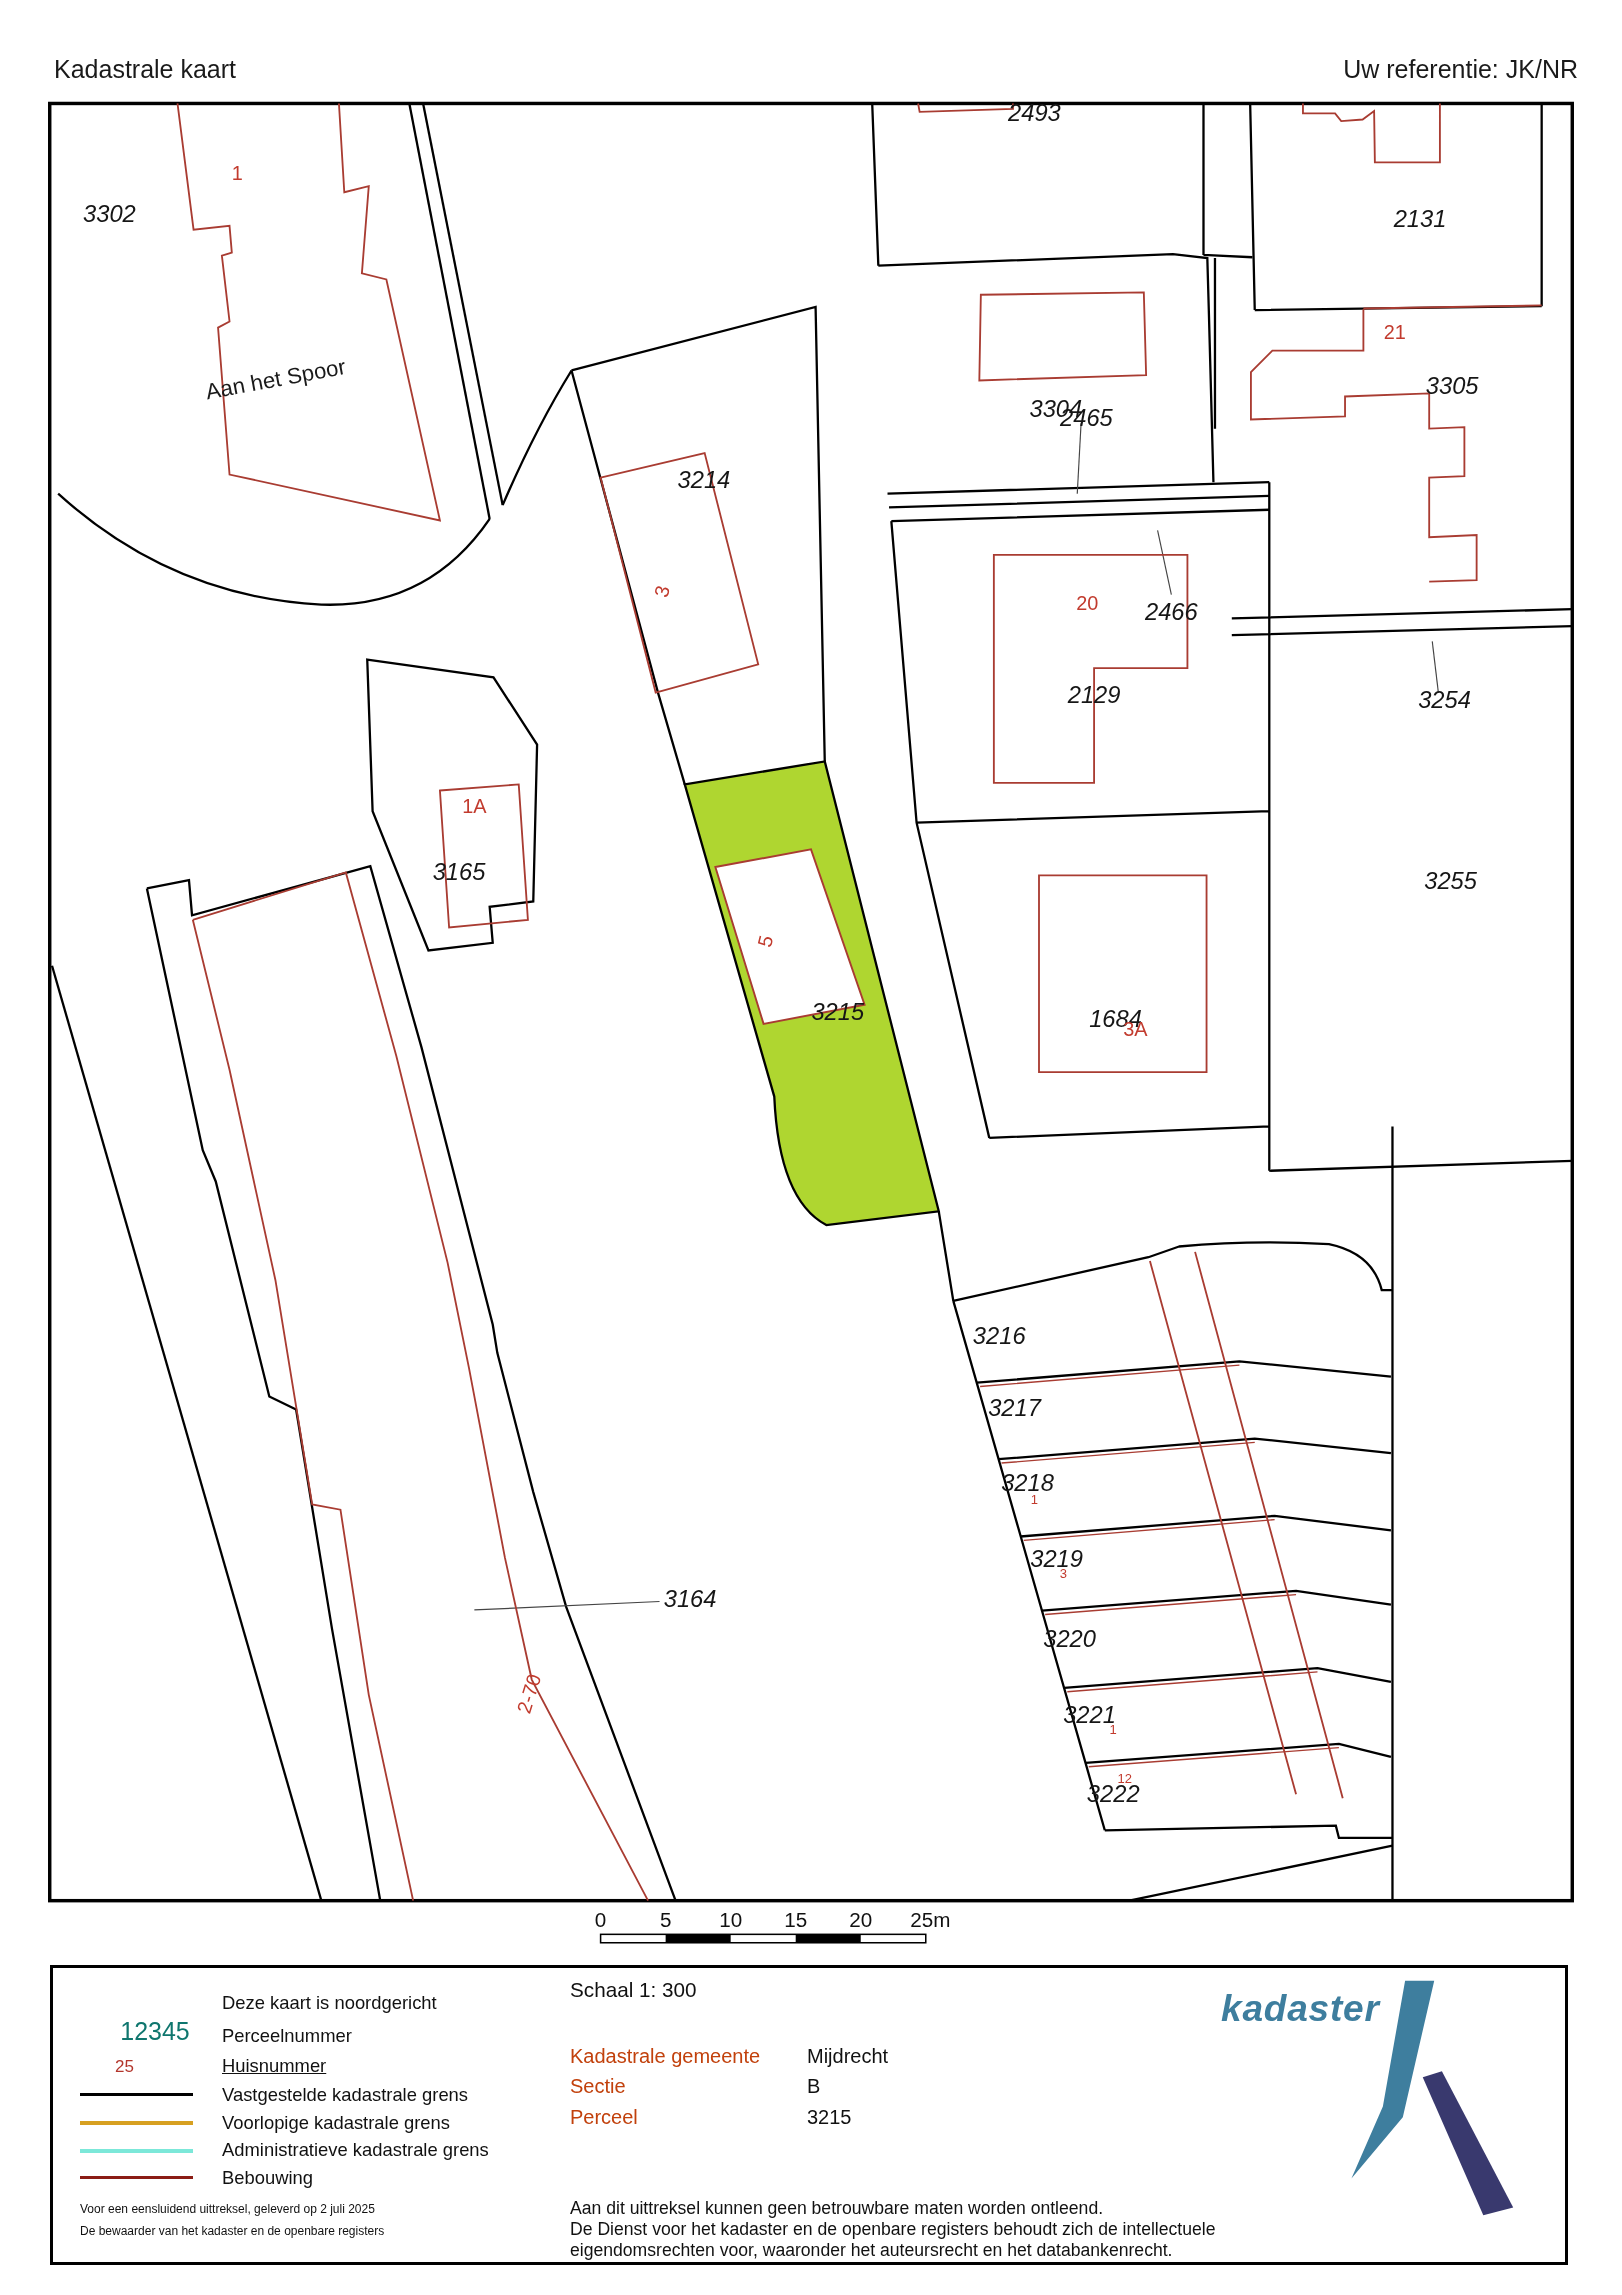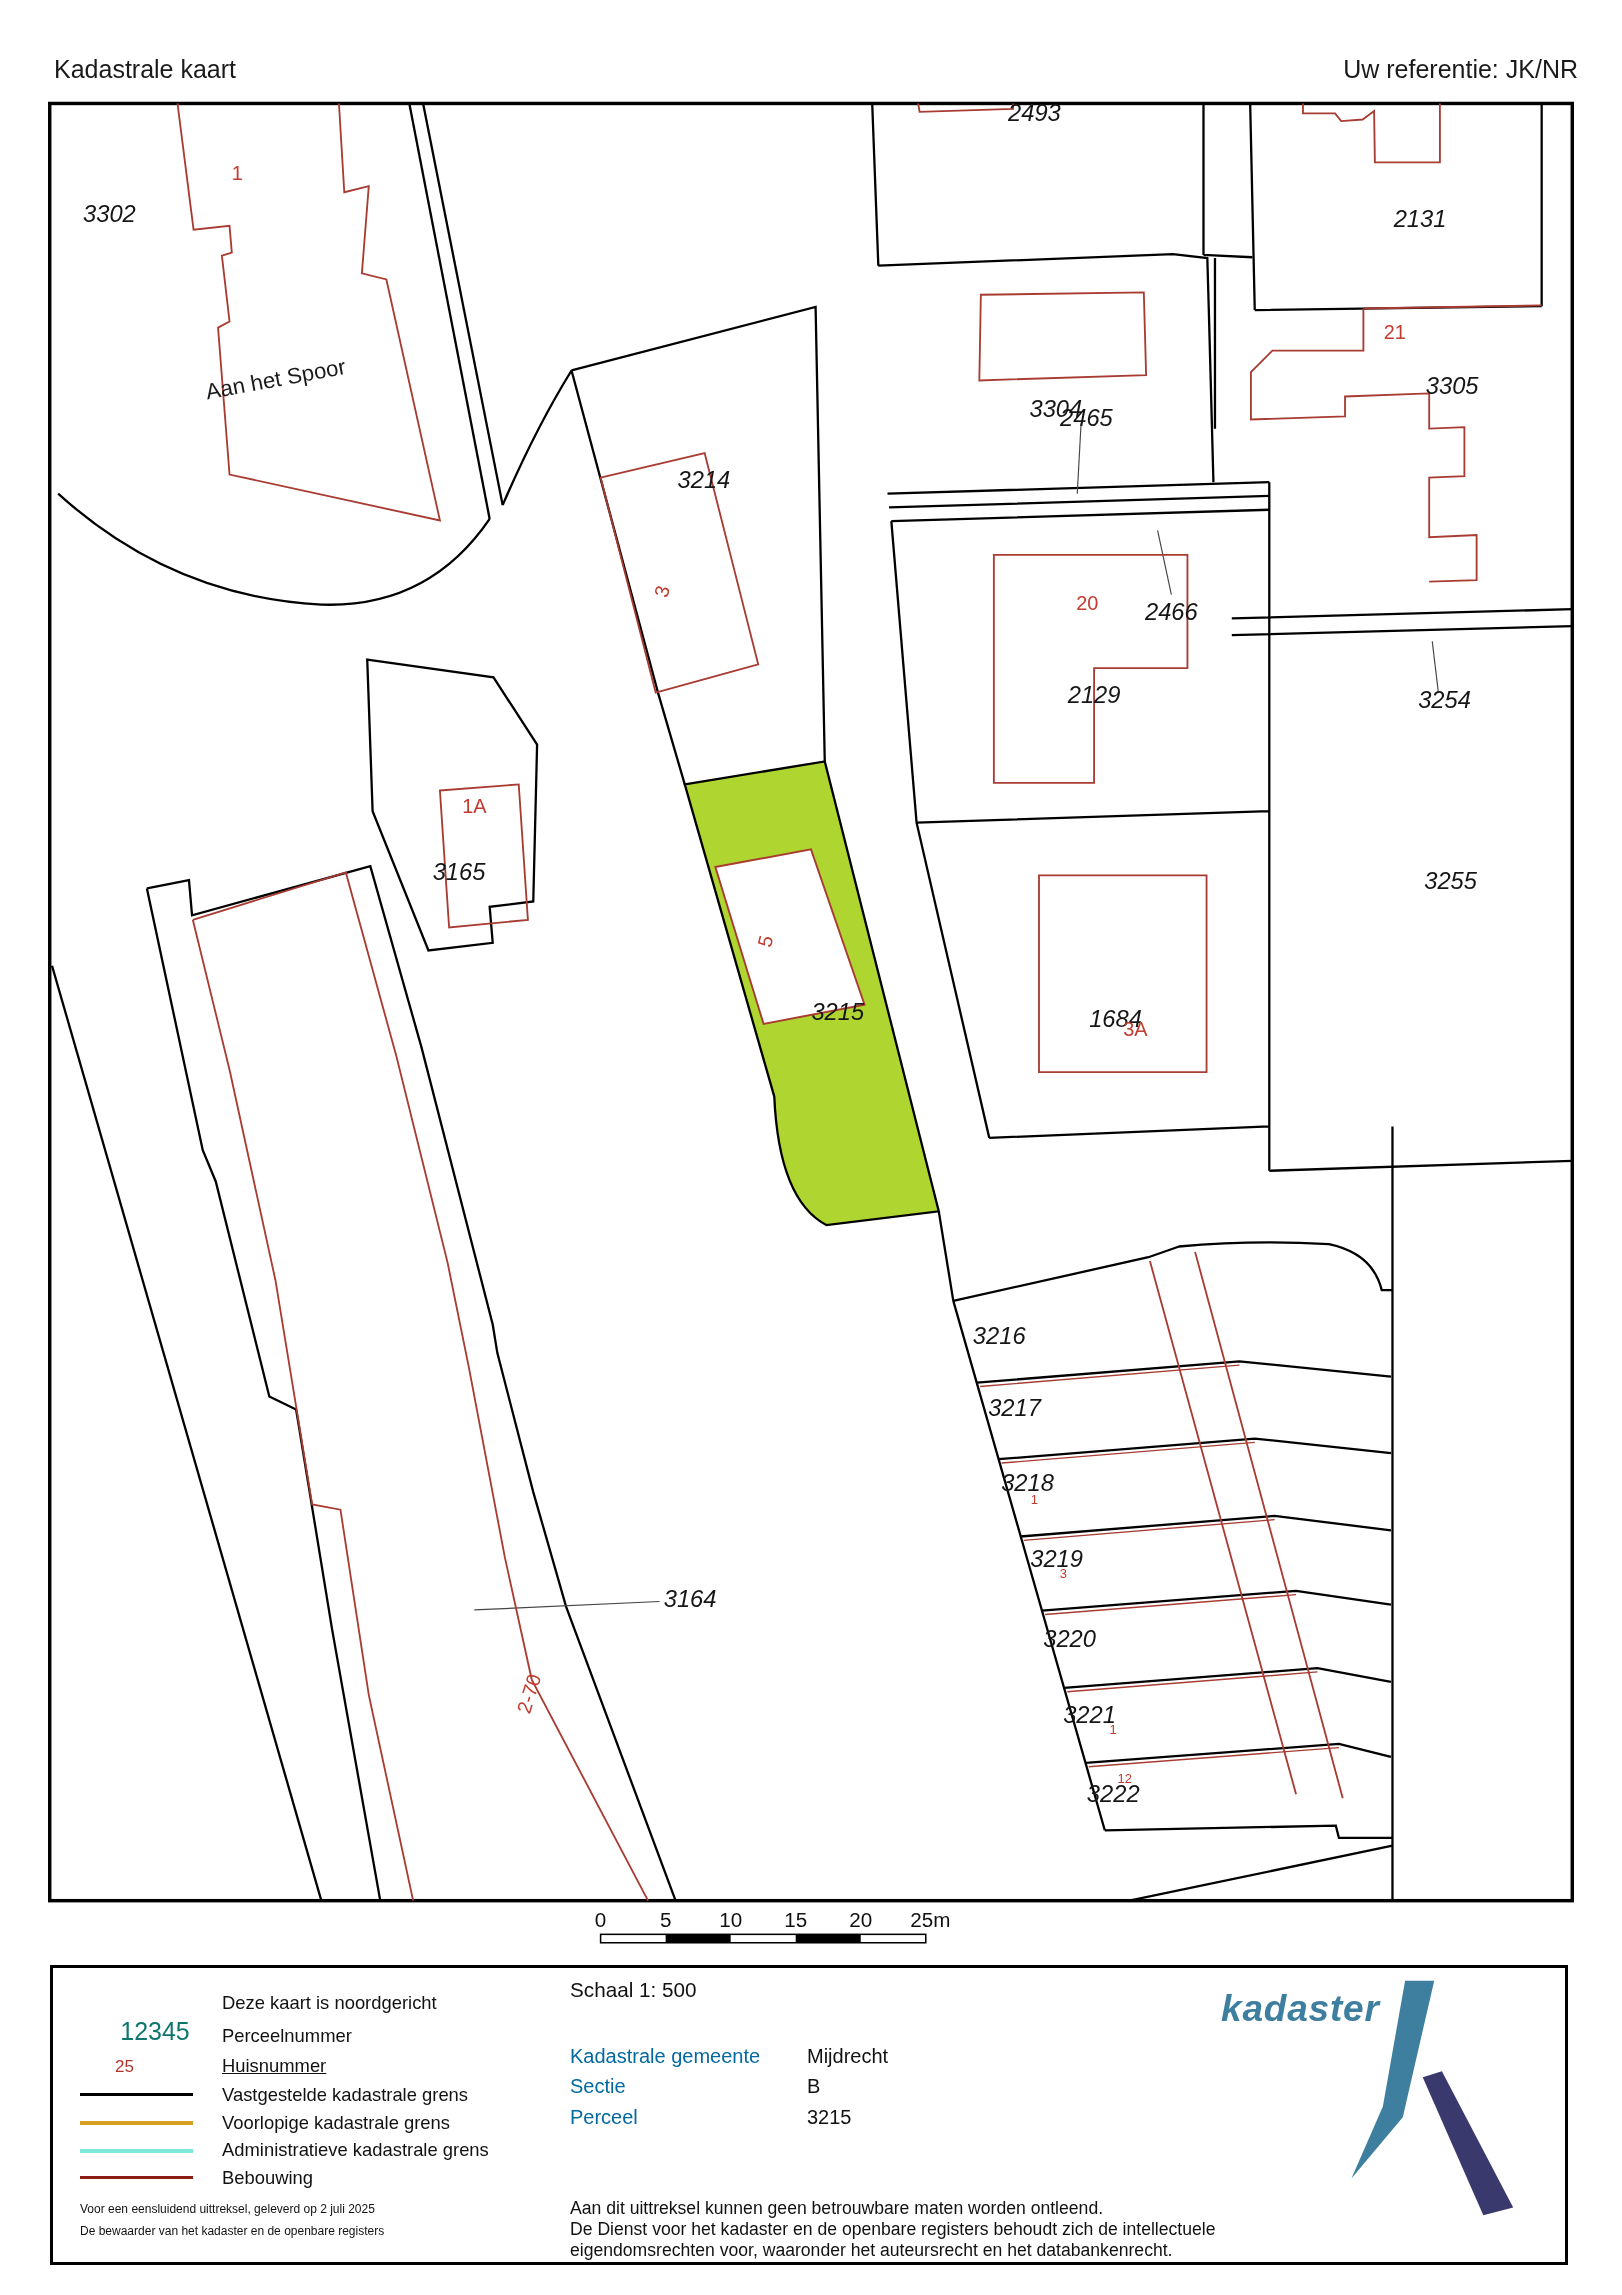--- a/index.html
+++ b/index.html
@@ -13,21 +13,21 @@
   .rlabel{fill:#c23b2e;font-size:26px;}
   .rsmall{fill:#c23b2e;font-size:17px;}
   .street{fill:#1a1a1a;font-size:29px;}
   .stick{fill:#111;font-size:27px;}
   .legend-box{position:absolute;left:50px;top:1965px;width:1518px;height:300px;border:3.8px solid #000;box-sizing:border-box;background:#fff;}
   .ftxt{position:absolute;font-size:18.4px;color:#111;white-space:nowrap;}
   .fsmall{position:absolute;font-size:12px;color:#111;white-space:nowrap;}
   .sym-num{position:absolute;left:115px;width:80px;text-align:center;font-size:25px;color:#0f766e;}
   .sym-25{position:absolute;left:115px;width:80px;font-size:17px;color:#b3362c;}
   .symline{position:absolute;left:80px;width:113px;}
-  .det-label{position:absolute;font-size:20px;color:#0369a1;white-space:nowrap;}
+  .det-label{position:absolute;font-size:20px;color:#c2410c;white-space:nowrap;}
   .det-value{position:absolute;font-size:20px;color:#111;white-space:nowrap;}
   .schaal{position:absolute;font-size:20.7px;color:#111;}
   .disc{position:absolute;font-size:17.6px;color:#111;line-height:20.7px;white-space:nowrap;margin-top:16px;}
   .wordmark{position:absolute;left:1221px;top:1988px;width:153px;text-align:right;font-size:37px;font-style:italic;font-weight:bold;color:#3e7e9e;letter-spacing:0.8px;}
 </style>
 </head>
 <body>
 
 <div class="hdr hdr-left">Kadastrale kaart</div>
 <div class="hdr hdr-right">Uw referentie: JK/NR</div>
@@ -158,21 +158,21 @@
 
 <div class="symline" style="top:2149px;height:3.8px;background:#7ce8d9;"></div>
 <div class="ftxt" style="left:222px;top:2139px;">Administratieve kadastrale grens</div>
 
 <div class="symline" style="top:2176px;height:3.1px;background:#8b1d15;"></div>
 <div class="ftxt" style="left:222px;top:2167px;">Bebouwing</div>
 
 <div class="fsmall" style="left:80px;top:2202px;">Voor een eensluidend uittreksel, geleverd op 2 juli 2025</div>
 <div class="fsmall" style="left:80px;top:2224px;">De bewaarder van het kadaster en de openbare registers</div>
 
-<div class="schaal" style="left:570px;top:1978px;">Schaal 1: 500</div>
+<div class="schaal" style="left:570px;top:1978px;">Schaal 1: 300</div>
 
 <div class="det-label" style="left:570px;top:2045px;">Kadastrale gemeente</div>
 <div class="det-value" style="left:807px;top:2045px;">Mijdrecht</div>
 <div class="det-label" style="left:570px;top:2075px;">Sectie</div>
 <div class="det-value" style="left:807px;top:2075px;">B</div>
 <div class="det-label" style="left:570px;top:2106px;">Perceel</div>
 <div class="det-value" style="left:807px;top:2106px;">3215</div>
 
 <div class="disc" style="left:570px;top:2182px;">Aan dit uittreksel kunnen geen betrouwbare maten worden ontleend.</div>
 <div class="disc" style="left:570px;top:2203px;">De Dienst voor het kadaster en de openbare registers behoudt zich de intellectuele</div>

